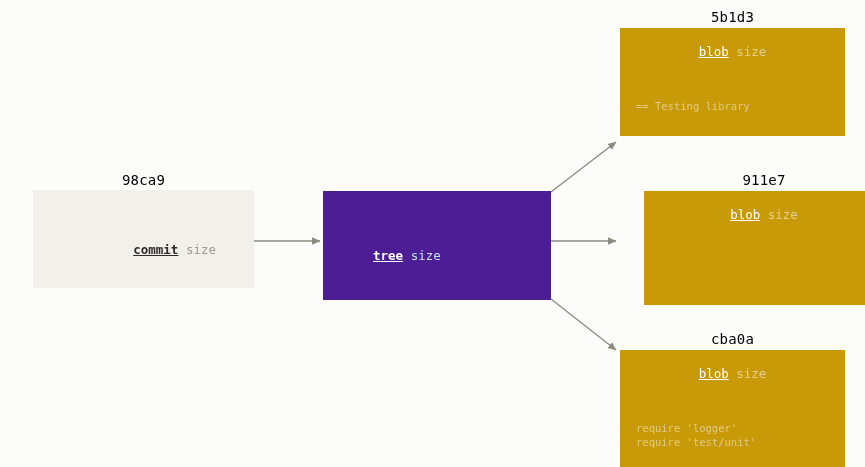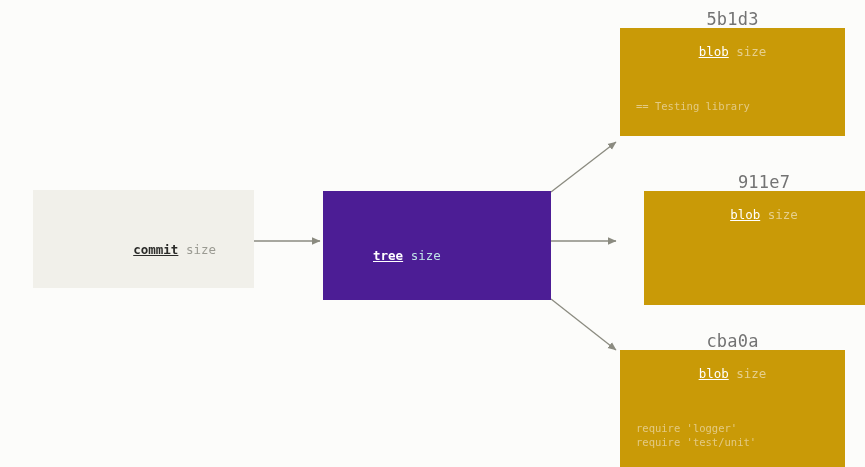--- a/index.html
+++ b/index.html
@@ -29,22 +29,22 @@
 
   .node {
     position: absolute;
     box-sizing: border-box;
   }
   .node-title {
     position: absolute;
     left: 0;
     width: 100%;
     text-align: center;
-    font-size: 17px;
-    color: #737373;
+    font-size: 14px;
+    color: #000000;
     letter-spacing: 0.2px;
   }
   .node-box {
     position: absolute;
     left: 0;
     width: 100%;
     box-sizing: border-box;
     overflow: hidden;
   }
 
@@ -120,20 +120,21 @@
         <path d="M0,0.8 L8.5,4.5 L0,8.2 z" fill="#8b8b80"></path>
       </marker>
     </defs>
     <line x1="254" y1="241" x2="320" y2="241" stroke="#8b8b80" stroke-width="1.3" marker-end="url(#ah)"></line>
     <line x1="551" y1="192" x2="616" y2="142" stroke="#8b8b80" stroke-width="1.3" marker-end="url(#ah)"></line>
     <line x1="551" y1="241" x2="616" y2="241" stroke="#8b8b80" stroke-width="1.3" marker-end="url(#ah)"></line>
     <line x1="551" y1="299" x2="616" y2="350" stroke="#8b8b80" stroke-width="1.3" marker-end="url(#ah)"></line>
   </svg>
 
   <div class="node" style="left:33px; top:172px; width:221px; height:120px;">
+    <div class="node-title" style="top:0;">98ca9</div>
     <div class="node-box box-commit" style="top:18px; height:98px;">
       <div class="commit-rows">
         <span class="row"><span class="kw-strong">commit</span><span class="val-dim"> <span>size</span></span></span>
         
         
         
       </div>
 
     </div>
   </div>

